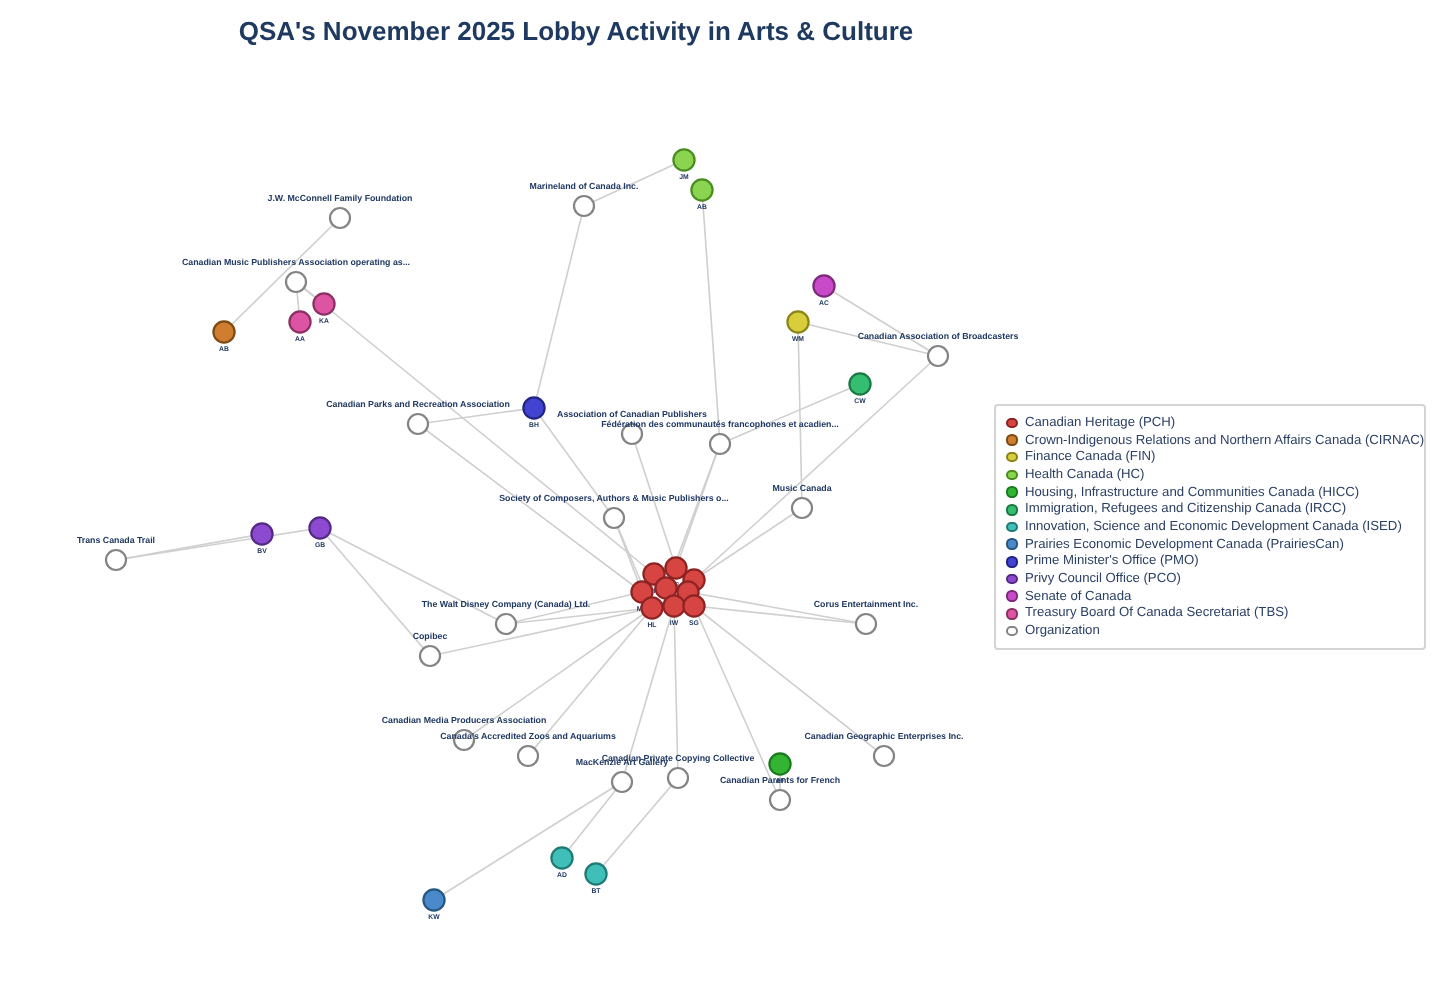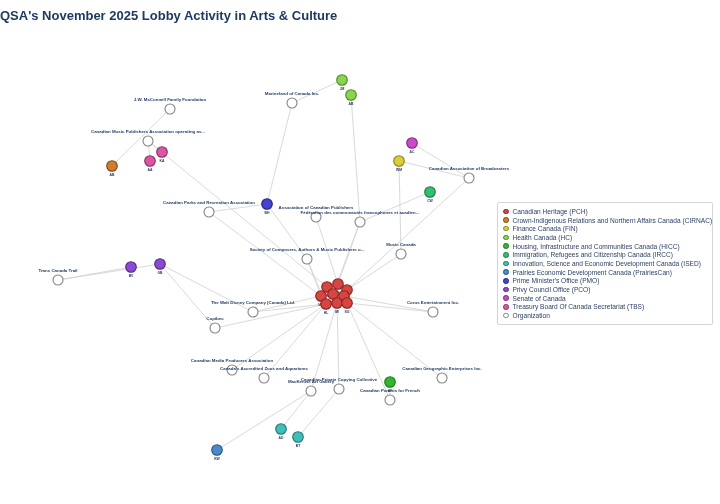--- a/index.html
+++ b/index.html
@@ -1,19 +1,19 @@
 <!DOCTYPE html>
 <html><head>
 <meta charset="utf-8">
 <style>
   html,body{margin:0;padding:0;background:#ffffff;}
   body{width:720px;height:504px;position:relative;font-family:"Liberation Sans",sans-serif;overflow:hidden;}
   .figure-title{
     position:absolute;top:8px;left:0;width:576px;
-    text-align:left;font-size:13px;font-weight:bold;color:#1f3a60;margin:0;
+    text-align:center;font-size:13px;font-weight:bold;color:#1f3a60;margin:0;
   }
   #graph-svg{position:absolute;left:0;top:0;}
   .legend{
     position:absolute;left:497px;top:202px;width:216px;
     background:#ffffff;border:1px solid #d4d4d4;border-radius:2px;
     padding:4px 5px;box-sizing:border-box;
   }
   .legend-item{display:flex;align-items:center;height:8.7px;cursor:pointer;}
   .legend-swatch{
     width:5.5px;height:5.5px;border-radius:50%;margin-right:4px;flex:0 0 auto;

